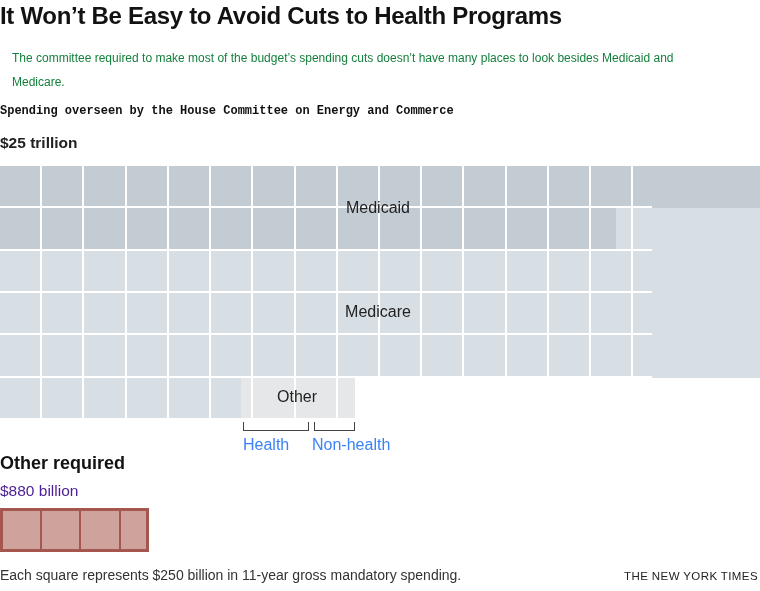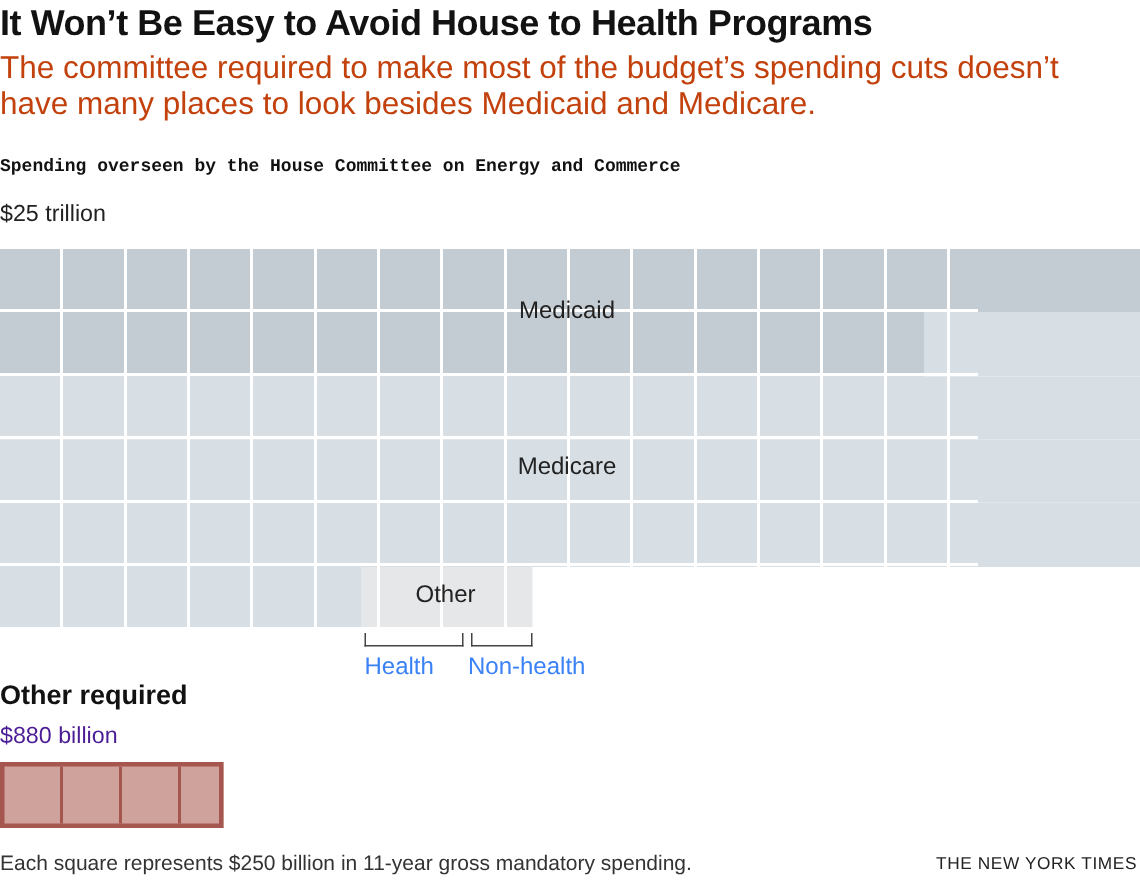--- a/index.html
+++ b/index.html
@@ -1,22 +1,22 @@
 <!DOCTYPE html>
 <html><head>
 <meta charset="utf-8">
 <style>
   html,body{margin:0;padding:0;background:#fff;}
   body{width:760px;height:591px;position:relative;overflow:hidden;
        font-family:"Liberation Sans", sans-serif;color:#121212;}
   .abs{position:absolute;}
   .title{left:0;top:2px;margin:0;font-size:24px;font-weight:bold;letter-spacing:-0.3px;color:#121212;}
-  .subtitle{left:0;top:34px;margin:0;width:706px;font-size:21px;line-height:24px;color:#c2410c;}
+  .subtitle{left:0;top:34px;margin:12px;width:706px;font-size:12px;line-height:24px;color:#15803d;}
   .spend-title{left:0;top:104px;margin:0;font-size:12px;font-weight:bold;color:#121212;font-family:Liberation Mono, monospace;}
-  .spend-total{left:0;top:134px;font-size:15.5px;color:#222;}
+  .spend-total{left:0;top:134px;font-size:15.5px;color:#222;font-weight:bold;}
   .waffle{left:0;top:166px;width:652px;height:254px;}
   .seg{position:absolute;z-index:1;}
   .gridlines{position:absolute;left:0;top:0;right:0;bottom:0;z-index:2;
     background-image:
       repeating-linear-gradient(to right, transparent 0, transparent 40.2px, #ffffff 40.2px, #ffffff 42.222px),
       repeating-linear-gradient(to bottom, transparent 0, transparent 40.3px, #ffffff 40.3px, #ffffff 42.333px);}
   .wlabel{position:absolute;z-index:3;font-size:16px;color:#222;transform:translateX(-50%);white-space:nowrap;}
   .wlabel.medicaid{left:378px;top:33px;}
   .wlabel.medicare{left:378px;top:137px;}
   .wlabel.other{left:297px;top:222px;}
@@ -29,21 +29,21 @@
   .cuts-title{left:0;top:453px;margin:0;font-size:18px;font-weight:bold;color:#121212;}
   .cuts-total{left:0;top:482px;font-size:15.5px;color:#4c1d95;}
   .cuts-block{left:0;top:508px;height:44px;box-sizing:border-box;}
   .footnote{left:0;top:567px;font-size:14px;color:#333;}
   .credit{right:2px;top:570px;font-size:11.5px;letter-spacing:0.4px;color:#222;}
 </style>
 </head>
 <body>
 
 <div>
-  <h1 class="abs title">It Won’t Be Easy to Avoid House to Health Programs</h1>
+  <h1 class="abs title">It Won’t Be Easy to Avoid Cuts to Health Programs</h1>
   <p class="abs subtitle">The committee required to make most of the budget’s spending cuts doesn’t have many places to look besides Medicaid and Medicare.</p>
 
   <h2 class="abs spend-title">Spending overseen by the House Committee on Energy and Commerce</h2>
   <div class="abs spend-total">$25 trillion</div>
 
   <div class="abs waffle" id="spending-waffle">
       <div class="seg" style="left: 308.222px; top: 211.667px; width: 46.4444px; height: 42.3333px; background: rgb(230, 231, 232);"></div>
       <div class="seg" style="left: 240.667px; top: 211.667px; width: 67.5556px; height: 42.3333px; background: rgb(230, 231, 232);"></div>
       <div class="seg" style="left: 0px; top: 211.667px; width: 240.667px; height: 42.3333px; background: rgb(215, 222, 228);"></div>
       <div class="seg" style="left: 0px; top: 169.333px; width: 760px; height: 42.3333px; background: rgb(215, 222, 228);"></div>

